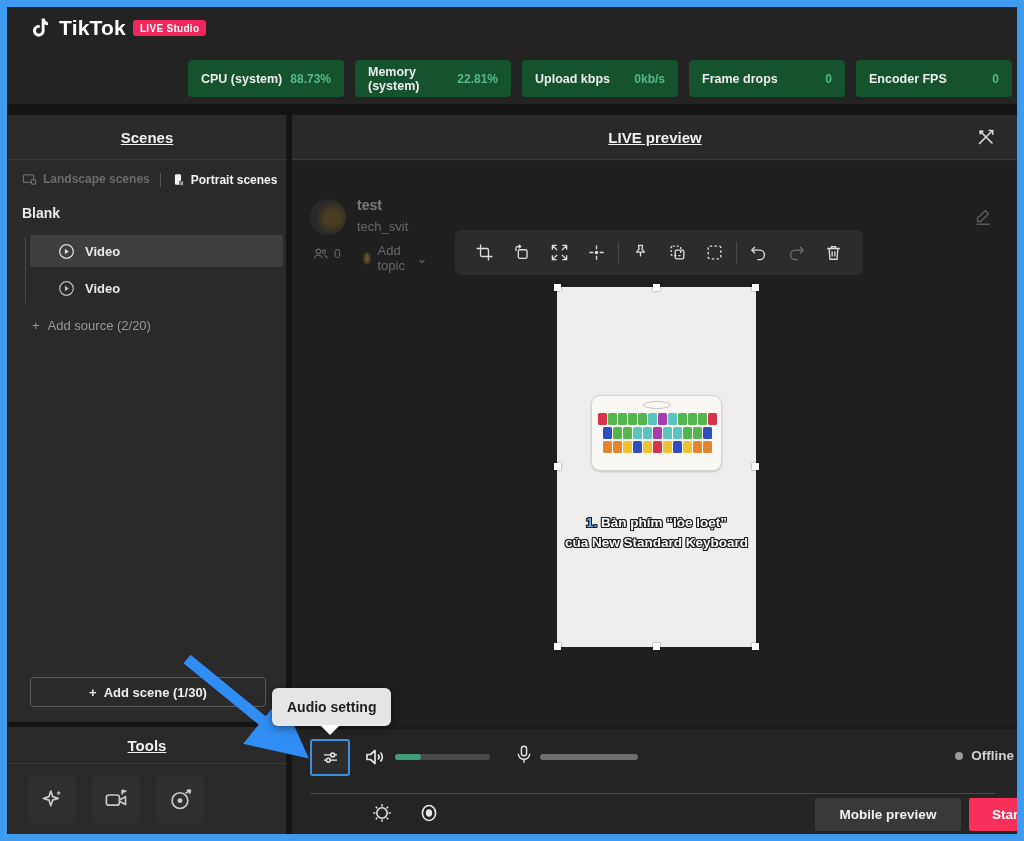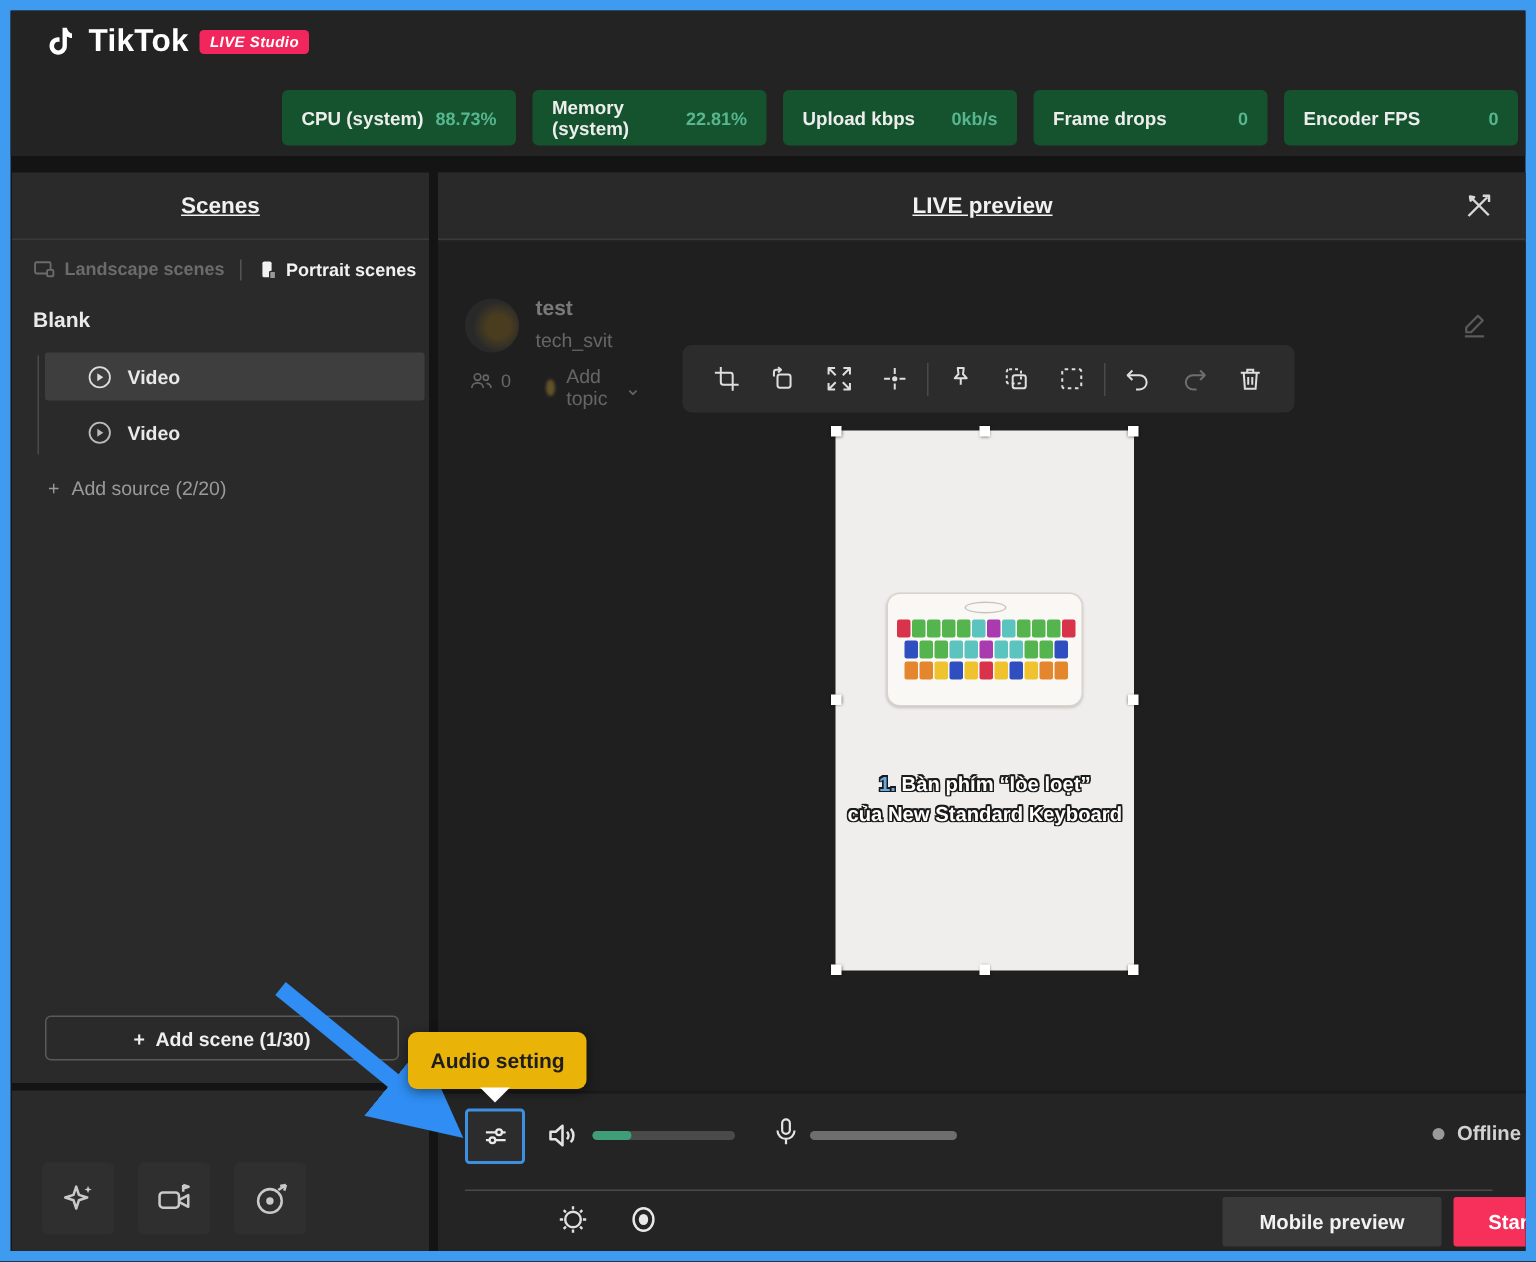--- a/index.html
+++ b/index.html
@@ -5,21 +5,21 @@
   * { margin:0; padding:0; box-sizing:border-box; }
   body { font-family:"Liberation Sans", sans-serif; background:#0c0c0c; }
   .stage { position:relative; width:1024px; height:841px; background:var(--accent-blue,#3f9bf0); overflow:hidden; }
   .window { position:absolute; left:7px; top:7px; width:1010px; height:827px; background:#141414; overflow:hidden; }
 
   
   .app-header { position:absolute; left:0; top:0; width:1010px; height:97px; background:#232323; }
   .logo { position:absolute; left:21px; top:9px; display:flex; align-items:center; gap:7px; }
   .logo-note { width:24px; height:24px; color:#fff; }
   .logo-text { color:#fff; font-size:21px; font-weight:700; letter-spacing:.2px; }
-  .logo-badge { background:var(--pink,#f1265c); color:#fff; font-size:10px; font-weight:700; font-style:italic; padding:3px 7px 2px; border-radius:3px; letter-spacing:.3px; }
+  .logo-badge { background:var(--pink,#f1265c); color:#fff; font-size:10px; font-weight:700; padding:3px 7px 2px; border-radius:3px; letter-spacing:.3px; }
   .stats { position:absolute; left:181px; top:53px; display:flex; gap:11px; }
   .stat-chip { width:156px; height:37px; background:#14532d; border-radius:4px; display:flex; align-items:center; justify-content:space-between; padding:0 13px; }
   .stat-label { color:#ededed; font-size:12.5px; font-weight:700; }
   .stat-value { color:var(--green,#57b690); font-size:12px; font-weight:700; }
 
   
   .panel { position:absolute; background:#2a2a2a; }
   .panel-titlebar { height:45px; display:flex; align-items:center; justify-content:center; border-bottom:1px solid #3a3a3a; position:relative; }
   .panel-title { color:#f1f1f1; font-size:15px; font-weight:700;text-decoration:underline; }
 
@@ -93,21 +93,21 @@
   .audio-divider { position:absolute; left:18px; top:64px; width:685px; height:1px; background:#4a4a4a; }
 
   
   .footer-bar { position:absolute; left:4px; top:680px; width:726px; height:39px;margin-left:48px; }
   .gear-btn { position:absolute; left:26px; top:6px; width:24px; height:24px; color:#e0e0e0; cursor:pointer; }
   .record-btn { position:absolute; left:74px; top:7px; width:22px; height:22px; color:#e8e8e8; cursor:pointer; }
   .mobile-preview-btn { position:absolute; left:471px; top:3px; width:146px; height:33px; background:#393939; border:none; border-radius:2px; color:#f2f2f2; font-size:13.5px; font-weight:700; cursor:pointer; font-family:inherit; }
   .start-btn { position:absolute; left:625px; top:3px; width:77px; height:33px; background:var(--start-red,#f6305a); border:none; border-radius:2px; color:#fff; font-size:13.5px; font-weight:700; cursor:pointer; font-family:inherit; }
 
   
-  .tooltip { position:absolute; left:265px; top:681px; min-width:114px; height:38px; background:#eab308; border-radius:6px; box-shadow:0 2px 8px rgba(0,0,0,.45); display:flex; align-items:center; justify-content:flex-end; padding:0 15px; z-index:30; }
+  .tooltip { position:absolute; left:265px; top:681px; min-width:114px; height:38px; background:#e5e5e5; border-radius:6px; box-shadow:0 2px 8px rgba(0,0,0,.45); display:flex; align-items:center; justify-content:flex-end; padding:0 15px; z-index:30; }
   .tooltip-text { color:#1e1e1e; font-size:14px; font-weight:700; white-space:nowrap; }
   .tooltip::after { content:""; position:absolute; left:48px; bottom:-9px; border-left:10px solid transparent; border-right:10px solid transparent; border-top:10px solid #fff; }
   .arrow-overlay { position:absolute; left:0; top:0; width:1010px; height:827px; pointer-events:none; z-index:25; }
 
   .icon svg, svg { display:block; }
 </style>
 </head>
 <body>
 
 <div class="stage">
@@ -199,20 +199,23 @@
         <span>Add source (2/20)</span>
       </div>
 
       <button class="add-scene-btn">
         <span>+</span>
         <span>Add scene (1/30)</span>
       </button>
     </div>
 
     <div class="panel" id="tools-panel">
+      <div class="panel-titlebar">
+        <span class="panel-title">Tools</span>
+      </div>
       <div class="tool-btns">
         <div class="tool-btn">
           <span class="icon">
             <svg viewBox="0 0 24 24" width="27" height="27" fill="none" stroke="currentColor" stroke-width="1.5">
                 <path d="M10.5 4.5l1.6 4.9 4.9 1.6-4.9 1.6-1.6 4.9-1.6-4.9L4 11l4.9-1.6z" stroke-linejoin="round"></path>
                 <path d="M17.5 4l.6 1.6 1.6.6-1.6.6-.6 1.6-.6-1.6-1.6-.6 1.6-.6z" fill="currentColor" stroke="none"></path>
               </svg>
           </span>
         </div>
         <div class="tool-btn">

